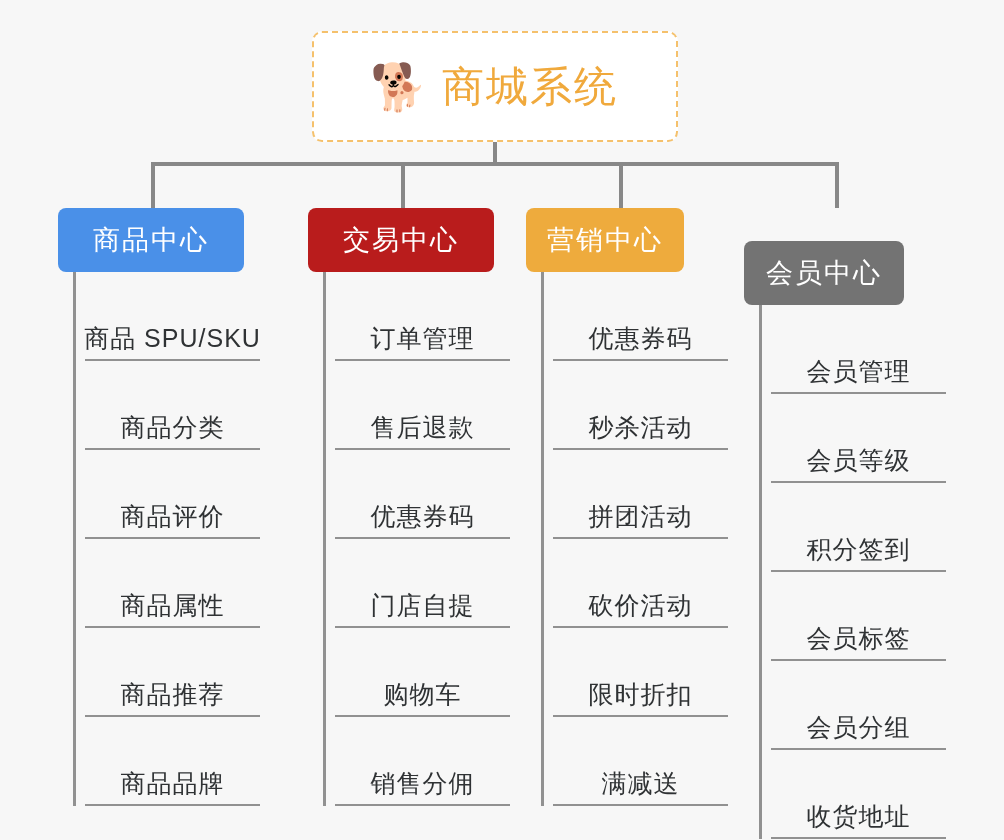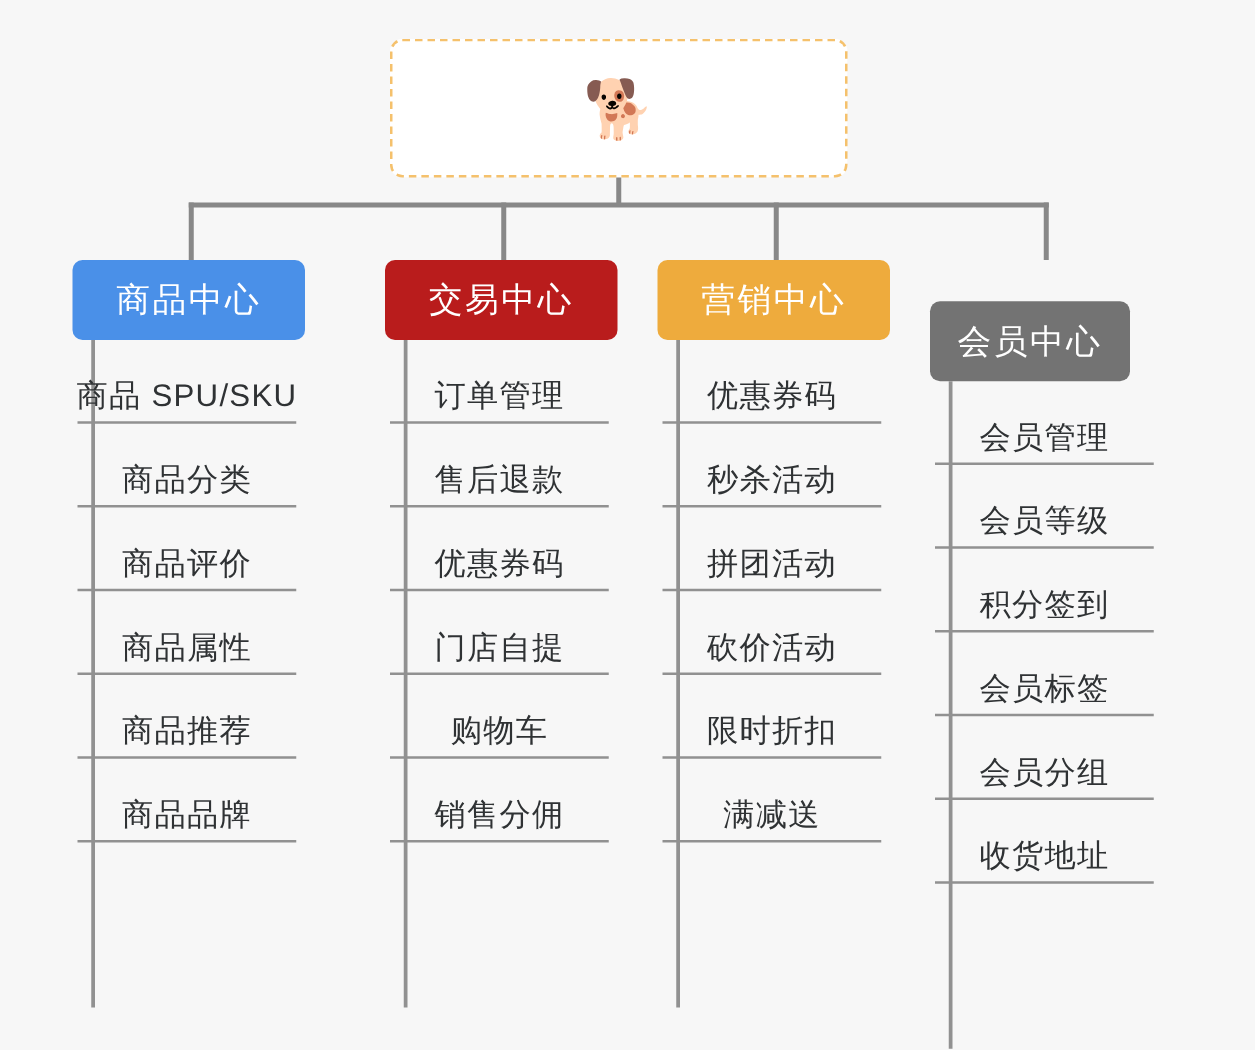--- a/index.html
+++ b/index.html
@@ -85,22 +85,22 @@
   
   .spine {
     position: absolute;
     left: 15px;
     top: 0;
     width: 3px;
     background: #919191;
   }
   .leaf {
     position: relative;
-    height: 67px;
-    margin-left: 4px;
+    height: 89px;
+    margin-left: 27px;
     border-bottom: 2px solid #919191;
     box-sizing: border-box;
     display: flex;
     align-items: flex-end;
     justify-content: center;
     padding-bottom: 4px;
     width: 175px;
   }
   .leaf-label {
     font-size: 25px;
@@ -110,20 +110,21 @@
     padding: 0 6px;
   }
 </style>
 </head>
 <body>
 
 <div id="canvas">
 
   <div id="root-node">
     <span id="root-icon">🐕</span>
+    <span id="root-title">商城系统</span>
   </div>
 
   <div class="conn conn-v" style="left:493px; top:142px; height:22px;"></div>
 
   <div class="conn conn-h" style="left:151px; top:162px; width:688px;"></div>
 
   <div class="conn conn-v" style="left:151px; top:162px; height:46px;"></div>
   <div class="conn conn-v" style="left:401px; top:162px; height:46px;"></div>
   <div class="conn conn-v" style="left:619px; top:162px; height:46px;"></div>
   <div class="conn conn-v" style="left:835px; top:162px; height:46px;"></div>
@@ -172,21 +173,21 @@
       <div class="leaf">
           <span class="leaf-label">购物车</span>
         </div>
       <div class="leaf">
           <span class="leaf-label">销售分佣</span>
         </div>
     </div>
   </div>
 
   <div class="column" style="left:526px;">
-    <div class="col-header" style="background:#eeab3d; width:186px;">营销中心</div>
+    <div class="col-header" style="background:#eeab3d; width:158px;">营销中心</div>
     <div class="col-body">
       <div class="spine" style="height:534px;"></div>
       <div class="leaf">
           <span class="leaf-label">优惠券码</span>
         </div>
       <div class="leaf">
           <span class="leaf-label">秒杀活动</span>
         </div>
       <div class="leaf">
           <span class="leaf-label">拼团活动</span>

